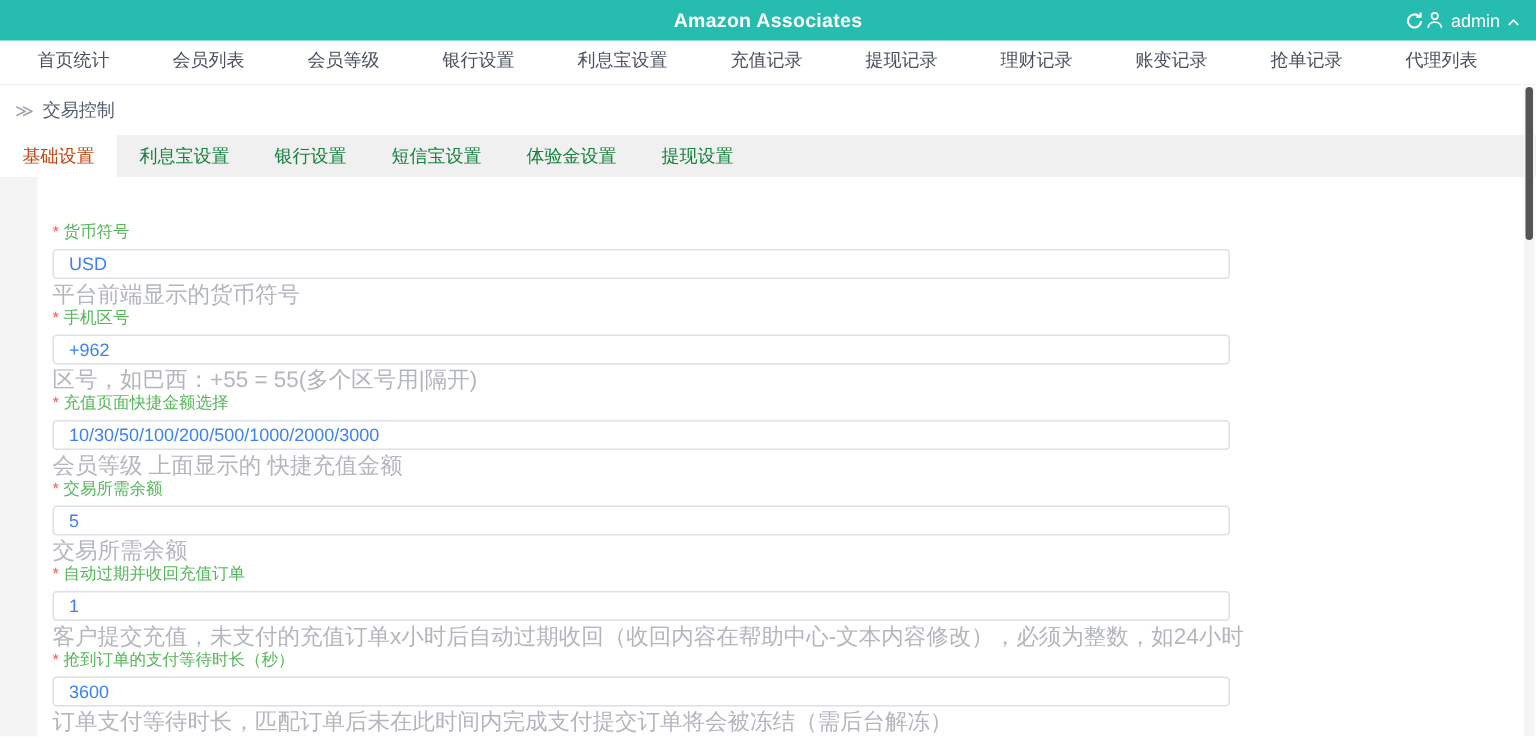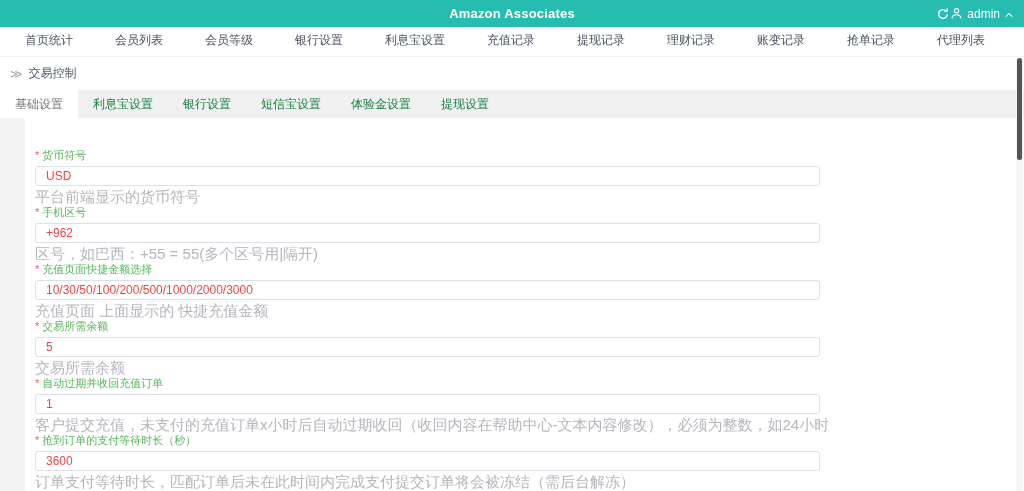--- a/index.html
+++ b/index.html
@@ -24,32 +24,32 @@
 
   
   .crumb-row { height:33px; display:flex; align-items:center; padding-left:10px;
     background:#fff; font-size:12px; color:#515a6e; }
   .crumb-sep { color:#9ea3ad; margin-right:6px; font-size:12px; }
 
   
   .tabbar { height:28px; background:#f0f0f0; display:flex; align-items:stretch; }
   .tab { font-size:12px; color:#15803d; line-height:28px; padding:0 15px;
     cursor:pointer; white-space:nowrap; }
-  .tab.active { background:#fff; color:#737373; }
+  .tab.active { background:#fff; color:#c2410c; }
 
   
   .main { display:flex; height:403px; }
   .gutter { width:25px; background:#f4f4f5; }
   .card { flex:1; background:#fff; padding:30px 0 0 10px; overflow:hidden; }
 
   .field { margin-bottom:1px; }
   .flabel { font-size:11px; line-height:14px; margin-bottom:4px; color:#55b559; }
   .req { color:#f25b5b; margin-right:3px; font-size:11px; }
   .finput { width:785px; height:20px; border:1px solid #dcdfe6; border-radius:3px;
-    padding:0 10px; font-size:12px; color:#ef4444; outline:none; background:#fff;
+    padding:0 10px; font-size:12px; color:#3b82f6; outline:none; background:#fff;
     font-family:"Liberation Sans","DejaVu Sans",sans-serif; }
   .fhelp { font-size:15px; line-height:14px; color:#b3b6bc; margin-top:4px; min-height:14px; }
 
   
   .scrollbar { position:absolute; top:58px; right:1px; width:7px; height:433px;
     background:#f5f5f5; }
   .scroll-thumb { position:absolute; top:0; left:1px; width:5px; height:102px;
     background:#555; border-radius:3px; cursor:pointer; }
 </style>
 </head>
@@ -150,21 +150,21 @@
           </div>
           <input class="finput" type="text" value="+962" style="">
           <div class="fhelp">区号，如巴西：+55 = 55(多个区号用|隔开)</div>
         </div>
 
         <div class="field">
           <div class="flabel">
             <span class="req">*</span><span>充值页面快捷金额选择</span>
           </div>
           <input class="finput" type="text" value="10/30/50/100/200/500/1000/2000/3000" style="">
-          <div class="fhelp">充值页面 上面显示的 快捷充值金额</div>
+          <div class="fhelp">会员等级 上面显示的 快捷充值金额</div>
         </div>
 
         <div class="field">
           <div class="flabel">
             <span class="req">*</span><span>交易所需余额</span>
           </div>
           <input class="finput" type="text" value="5" style="">
           <div class="fhelp">交易所需余额</div>
         </div>
 

